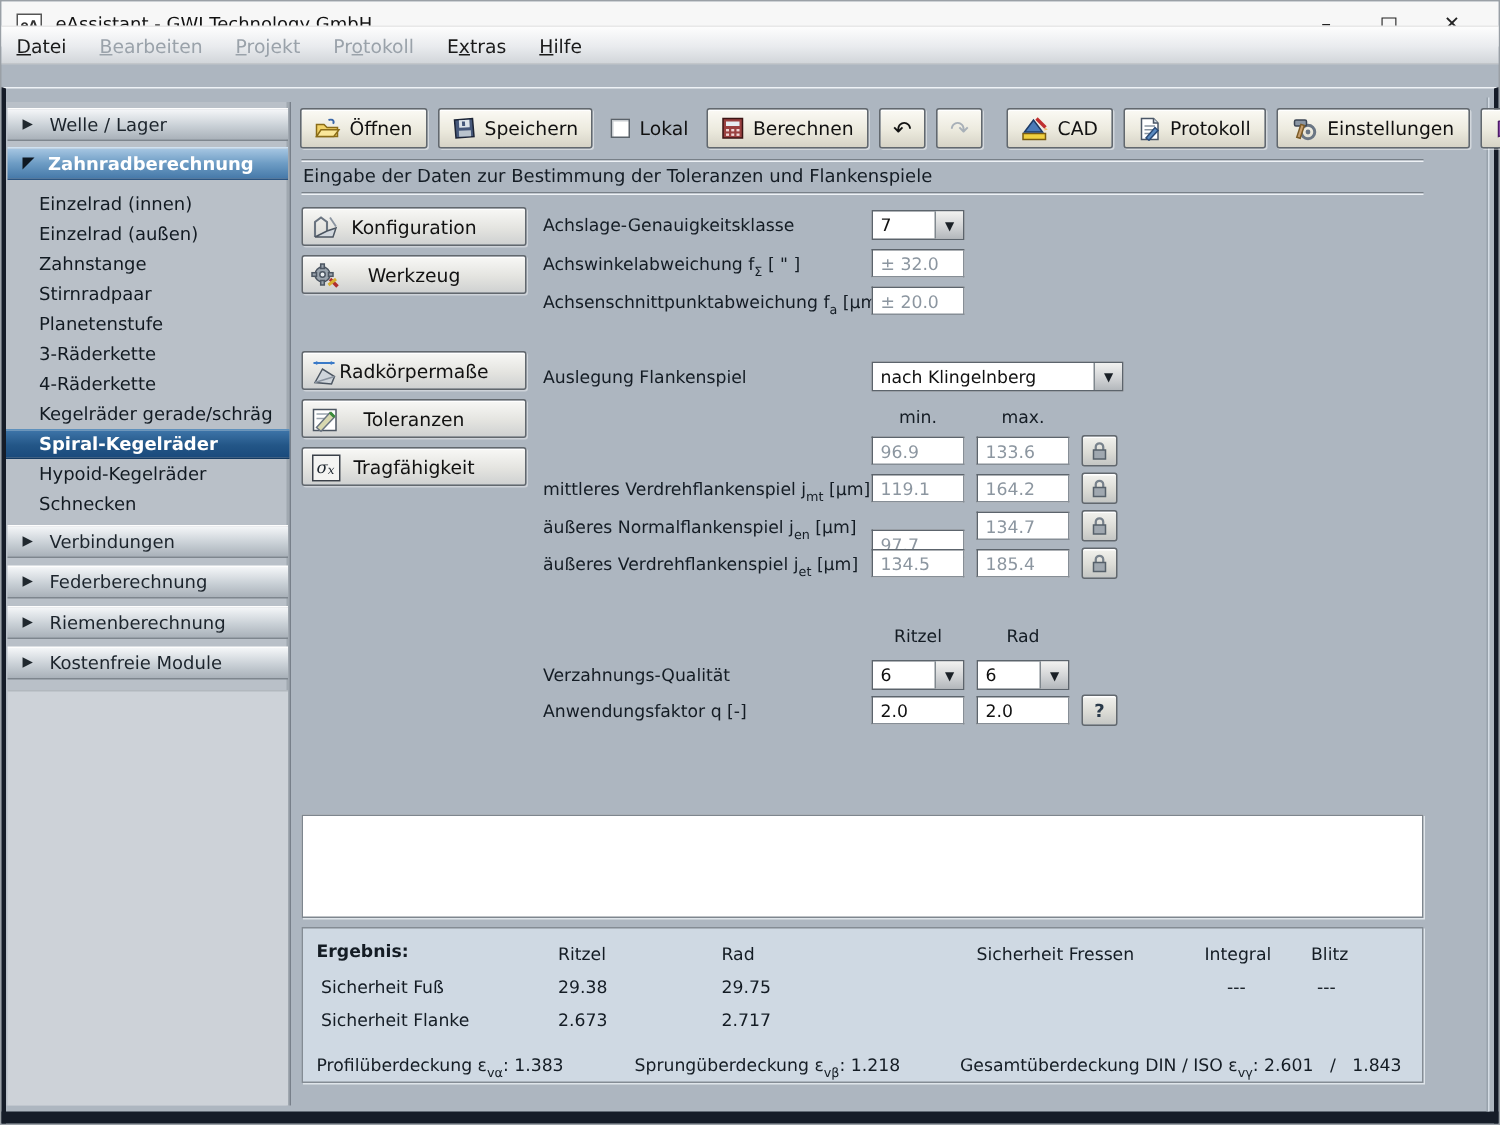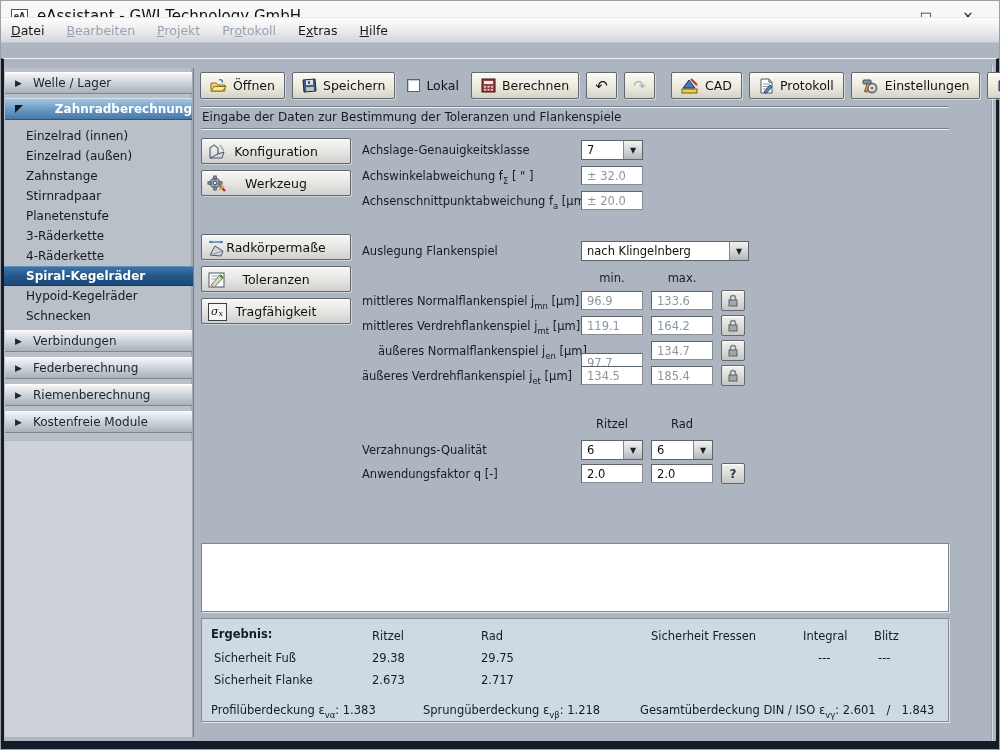--- a/index.html
+++ b/index.html
@@ -14,21 +14,21 @@
   
   .titlebar {
     position:absolute; left:0; top:0; right:0; height:30px;
     background:#f7f7f7; display:flex; align-items:center; padding:0 10px;
   }
   .app-icon {
     width:17px; height:15px; border:1px solid #555; background:#fff;
     font-size:8px; font-weight:bold; color:#333; display:flex;
     align-items:center; justify-content:center; margin-right:9px;
   }
-  .title-text { font-size:15px; color:#111; }
+  .title-text { font-size:12px; color:#111; }
   .win-controls { margin-left:auto; display:flex; gap:0; }
   .win-btn {
     width:42px; height:28px; display:flex; align-items:center; justify-content:center;
     font-size:13px; color:#222;
   }
 
   
   .menubar {
     position:absolute; left:0; top:16px; right:0; height:26px;
     background:linear-gradient(#fdfdfd,#e9ebee 55%,#d2d6da);
@@ -57,21 +57,21 @@
   .side-header {
     height:22px; margin:0 1px 4px 1px; flex:none;
     background:linear-gradient(#f4f6f8,#c9d0d6 55%,#a9b1b9);
     border-top:1px solid #fdfdfd; border-bottom:1px solid #7e868e;
     display:flex; align-items:center; padding-left:10px; gap:9px;
     font-size:12px; color:#1c242c; cursor:pointer;
   }
   .side-header.blue {
     background:linear-gradient(#a6c6e2,#6d9cc4 50%,#4679a9);
     border-top:1px solid #cfe2f2; border-bottom:1px solid #2c5480;
-    color:#fff; font-weight:bold;justify-content:space-between;
+    color:#fff; font-weight:bold;
   }
   .tw { font-size:9px; color:#20282e; width:9px; flex:none; }
   .tw-exp {
     width:0; height:0; flex:none;
     border-top:8px solid #0e1822; border-right:8px solid transparent;
   }
   .tree { flex:none; margin:2px 0 0 0; }
   .tree-item {
     height:20px; display:flex; align-items:center; padding-left:22px;
     font-size:12px; color:#121a22; cursor:pointer;
@@ -211,20 +211,21 @@
         <span>Zahnradberechnung</span>
       </div>
       <div class="tree">
         <div class="tree-item">Einzelrad (innen)</div>
         <div class="tree-item">Einzelrad (außen)</div>
         <div class="tree-item">Zahnstange</div>
         <div class="tree-item">Stirnradpaar</div>
         <div class="tree-item">Planetenstufe</div>
         <div class="tree-item">3-Räderkette</div>
         <div class="tree-item">4-Räderkette</div>
+        <div class="tree-item">Kegelräder gerade/schräg</div>
         <div class="tree-item selected">Spiral-Kegelräder</div>
         <div class="tree-item">Hypoid-Kegelräder</div>
         <div class="tree-item">Schnecken</div>
       </div>
       <div class="side-header" style="margin-top:4px;">
         <span class="tw">▶</span>
         <span>Verbindungen</span>
       </div>
       <div class="side-header" style="margin-top:1px;">
         <span class="tw">▶</span>
@@ -410,41 +411,40 @@
 
       <div class="flabel" style="left:167px; top:185px;">Auslegung Flankenspiel</div>
       <div class="dd" style="left:386px; top:182px; width:168px;">
         <span class="dd-val">nach Klingelnberg</span>
         <span class="dd-arrow">▼</span>
       </div>
 
       <div class="colhead" style="left:386px; top:212px;">min.</div>
       <div class="colhead" style="left:456px; top:212px;">max.</div>
 
-      <div class="flabel" style="left:167px; top:235px;"><span>mittleres Normalflankenspiel j</span><span class="sub">mn</span><span> [µm]</span></div>
       <input class="field ro" style="left: 386px; top: 232px;" readonly="" value="96.9">
       <input class="field ro" style="left: 456px; top: 232px;" readonly="" value="133.6">
       <div class="mini-btn" style="left:526px; top:231px;">
           <svg width="12" height="13">
             <path d="M3.5 6 V4 a2.5 2.5 0 0 1 5 0 V6" fill="none" stroke="#78828c" stroke-width="1.5"></path>
             <rect x="2" y="6" width="8" height="6" fill="#a0a8b0" stroke="#56606a"></rect>
           </svg>
         </div>
 
       <div class="flabel" style="left:167px; top:260px;"><span>mittleres Verdrehflankenspiel j</span><span class="sub">mt</span><span> [µm]</span></div>
       <input class="field ro" style="left: 386px; top: 257px;" readonly="" value="119.1">
       <input class="field ro" style="left: 456px; top: 257px;" readonly="" value="164.2">
       <div class="mini-btn" style="left:526px; top:256px;">
           <svg width="12" height="13">
             <path d="M3.5 6 V4 a2.5 2.5 0 0 1 5 0 V6" fill="none" stroke="#78828c" stroke-width="1.5"></path>
             <rect x="2" y="6" width="8" height="6" fill="#a0a8b0" stroke="#56606a"></rect>
           </svg>
         </div>
 
-      <div class="flabel" style="left:183px; top:285px;"><span>äußeres Normalflankenspiel j</span><span class="sub">en</span><span> [µm]</span></div>
+      <div class="flabel" style="left:167px; top:285px;"><span>äußeres Normalflankenspiel j</span><span class="sub">en</span><span> [µm]</span></div>
       <input class="field ro" style="left: 386px; top: 282px; margin-top: 12px;" readonly="" value="97.7">
       <input class="field ro" style="left: 456px; top: 282px;" readonly="" value="134.7">
       <div class="mini-btn" style="left:526px; top:281px;">
           <svg width="12" height="13">
             <path d="M3.5 6 V4 a2.5 2.5 0 0 1 5 0 V6" fill="none" stroke="#78828c" stroke-width="1.5"></path>
             <rect x="2" y="6" width="8" height="6" fill="#a0a8b0" stroke="#56606a"></rect>
           </svg>
         </div>
 
       <div class="flabel" style="left:167px; top:310px;"><span>äußeres Verdrehflankenspiel j</span><span class="sub">et</span><span> [µm]</span></div>

